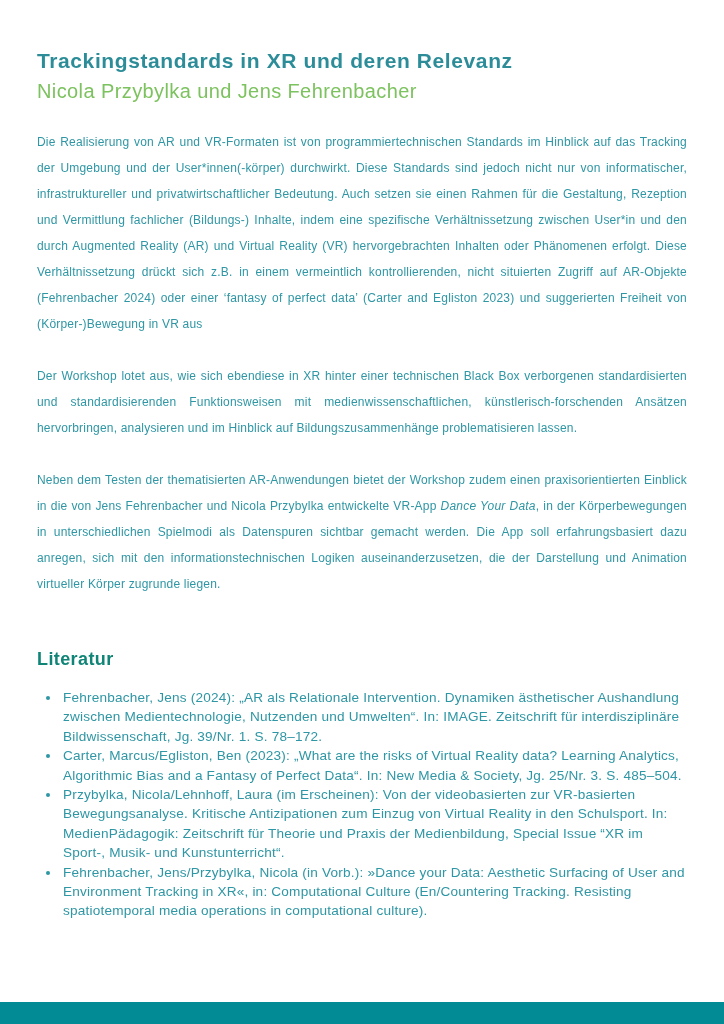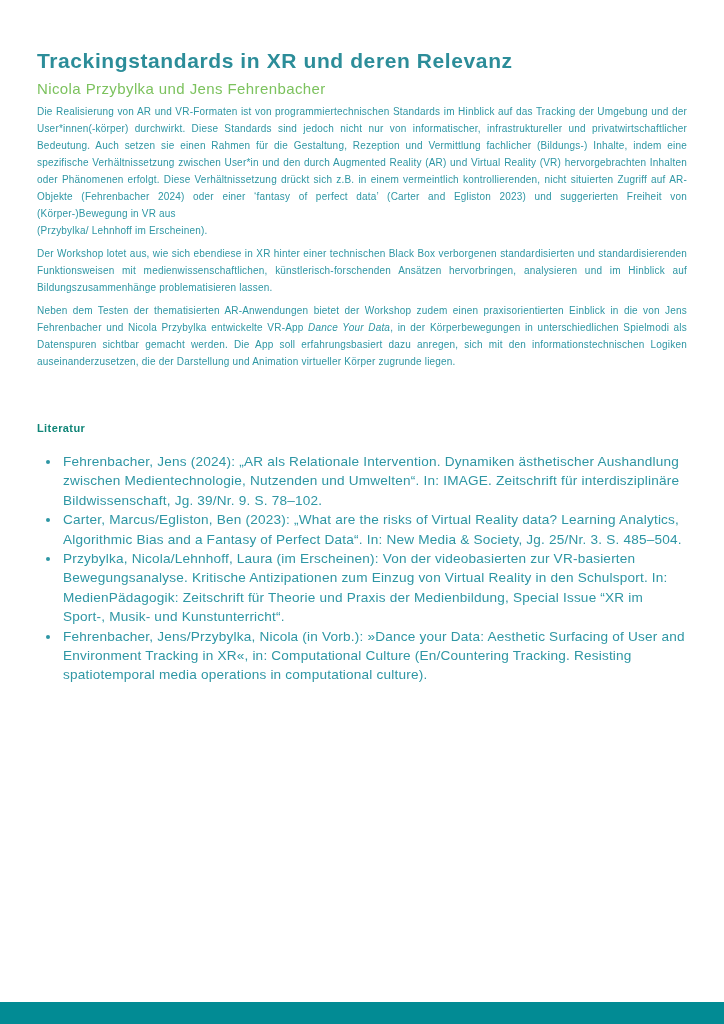--- a/index.html
+++ b/index.html
@@ -27,37 +27,37 @@
     color:var(--title-teal,#2C8D99);
     font-size:21px;
     line-height:29px;
     font-weight:bold;
     letter-spacing:0.6px;
   }
   .title .t-line{display:block;}
   .byline{
     margin-top:5px;
     color:var(--author-green,#7CC25E);
-    font-size:15px;
+    font-size:20px;
     letter-spacing:0.4px;
   }
   .para{
-    margin-top:6px;
+    margin-top:26px;
     color:var(--body-teal,#2E96A4);
-    font-size:10px;
-    line-height:17px;
+    font-size:12px;
+    line-height:26px;
     letter-spacing:0.2px;
     text-align:justify;
   }
   .para .block{display:block;}
   .para em{}
   .lit-heading{
     margin-top:52px;
     color:var(--literature-heading-teal,#108577);
-    font-size:11px;
+    font-size:18px;
     font-weight:bold;
     letter-spacing:0.4px;
   }
   .lit-list{
     margin-top:18px;
     padding-left:24px;
     color:var(--body-teal,#2E96A4);
     font-size:13.6px;
     line-height:19.4px;
     letter-spacing:0.2px;
@@ -79,33 +79,32 @@
   <div class="content">
 
     <h1 class="title">
       <span class="t-line">Trackingstandards in XR und deren Relevanz</span>
     </h1>
 
     <div class="byline">Nicola Przybylka und Jens Fehrenbacher</div>
 
     <p class="para">
       <span>Die Realisierung von AR und VR-Formaten ist von programmiertechnischen Standards im Hinblick auf das Tracking der Umgebung und der User*innen(-körper) durchwirkt. Diese Standards sind jedoch nicht nur von informatischer, infrastruktureller und privatwirtschaftlicher Bedeutung. Auch setzen sie einen Rahmen für die Gestaltung, Rezeption und Vermittlung fachlicher (Bildungs-) Inhalte, indem eine spezifische Verhältnissetzung zwischen User*in und den durch Augmented Reality (AR) und Virtual Reality (VR) hervorgebrachten Inhalten oder Phänomenen erfolgt. Diese Verhältnissetzung drückt sich z.B. in einem vermeintlich kontrollierenden, nicht situierten Zugriff auf AR-Objekte (Fehrenbacher 2024) oder einer ‘fantasy of perfect data’ (Carter and Egliston 2023) und suggerierten Freiheit von (Körper-)Bewegung in VR aus</span>
-      <span class="block">(Przybylka/ Lehnhoff im Erscheinen).</span>
     </p>
 
     <p class="para">Der Workshop lotet aus, wie sich ebendiese in XR hinter einer technischen Black Box verborgenen standardisierten und standardisierenden Funktionsweisen mit medienwissenschaftlichen, künstlerisch-forschenden Ansätzen hervorbringen, analysieren und im Hinblick auf Bildungszusammenhänge problematisieren lassen.</p>
 
     <p class="para">
       <span>Neben dem Testen der thematisierten AR-Anwendungen bietet der Workshop zudem einen praxisorientierten Einblick in die von Jens Fehrenbacher und Nicola Przybylka entwickelte VR-App </span><em>Dance Your Data</em><span>, in der Körperbewegungen in unterschiedlichen Spielmodi als Datenspuren sichtbar gemacht werden. Die App soll erfahrungsbasiert dazu anregen, sich mit den informationstechnischen Logiken auseinanderzusetzen, die der Darstellung und Animation virtueller Körper zugrunde liegen.</span>
     </p>
 
     <h2 class="lit-heading">Literatur</h2>
 
     <ul class="lit-list">
-      <li>Fehrenbacher, Jens (2024): „AR als Relationale Intervention. Dynamiken ästhetischer Aushandlung zwischen Medientechnologie, Nutzenden und Umwelten“. In: IMAGE. Zeitschrift für interdisziplinäre Bildwissenschaft, Jg. 39/Nr. 9. S. 78–102.</li>
+      <li>Fehrenbacher, Jens (2024): „AR als Relationale Intervention. Dynamiken ästhetischer Aushandlung zwischen Medientechnologie, Nutzenden und Umwelten“. In: IMAGE. Zeitschrift für interdisziplinäre Bildwissenschaft, Jg. 39/Nr. 1. S. 78–172.</li>
       <li>Carter, Marcus/Egliston, Ben (2023): „What are the risks of Virtual Reality data? Learning Analytics, Algorithmic Bias and a Fantasy of Perfect Data“. In: New Media &amp; Society, Jg. 25/Nr. 3. S. 485–504.</li>
       <li>Przybylka, Nicola/Lehnhoff, Laura (im Erscheinen): Von der videobasierten zur VR-basierten Bewegungsanalyse. Kritische Antizipationen zum Einzug von Virtual Reality in den Schulsport. In: MedienPädagogik: Zeitschrift für Theorie und Praxis der Medienbildung, Special Issue “XR im Sport-, Musik- und Kunstunterricht“.</li>
       <li>Fehrenbacher, Jens/Przybylka, Nicola (in Vorb.): »Dance your Data: Aesthetic Surfacing of User and Environment Tracking in XR«, in: Computational Culture (En/Countering Tracking. Resisting spatiotemporal media operations in computational culture).</li>
     </ul>
 
   </div>
 
   <div class="footer-bar"></div>
 </div>
 

